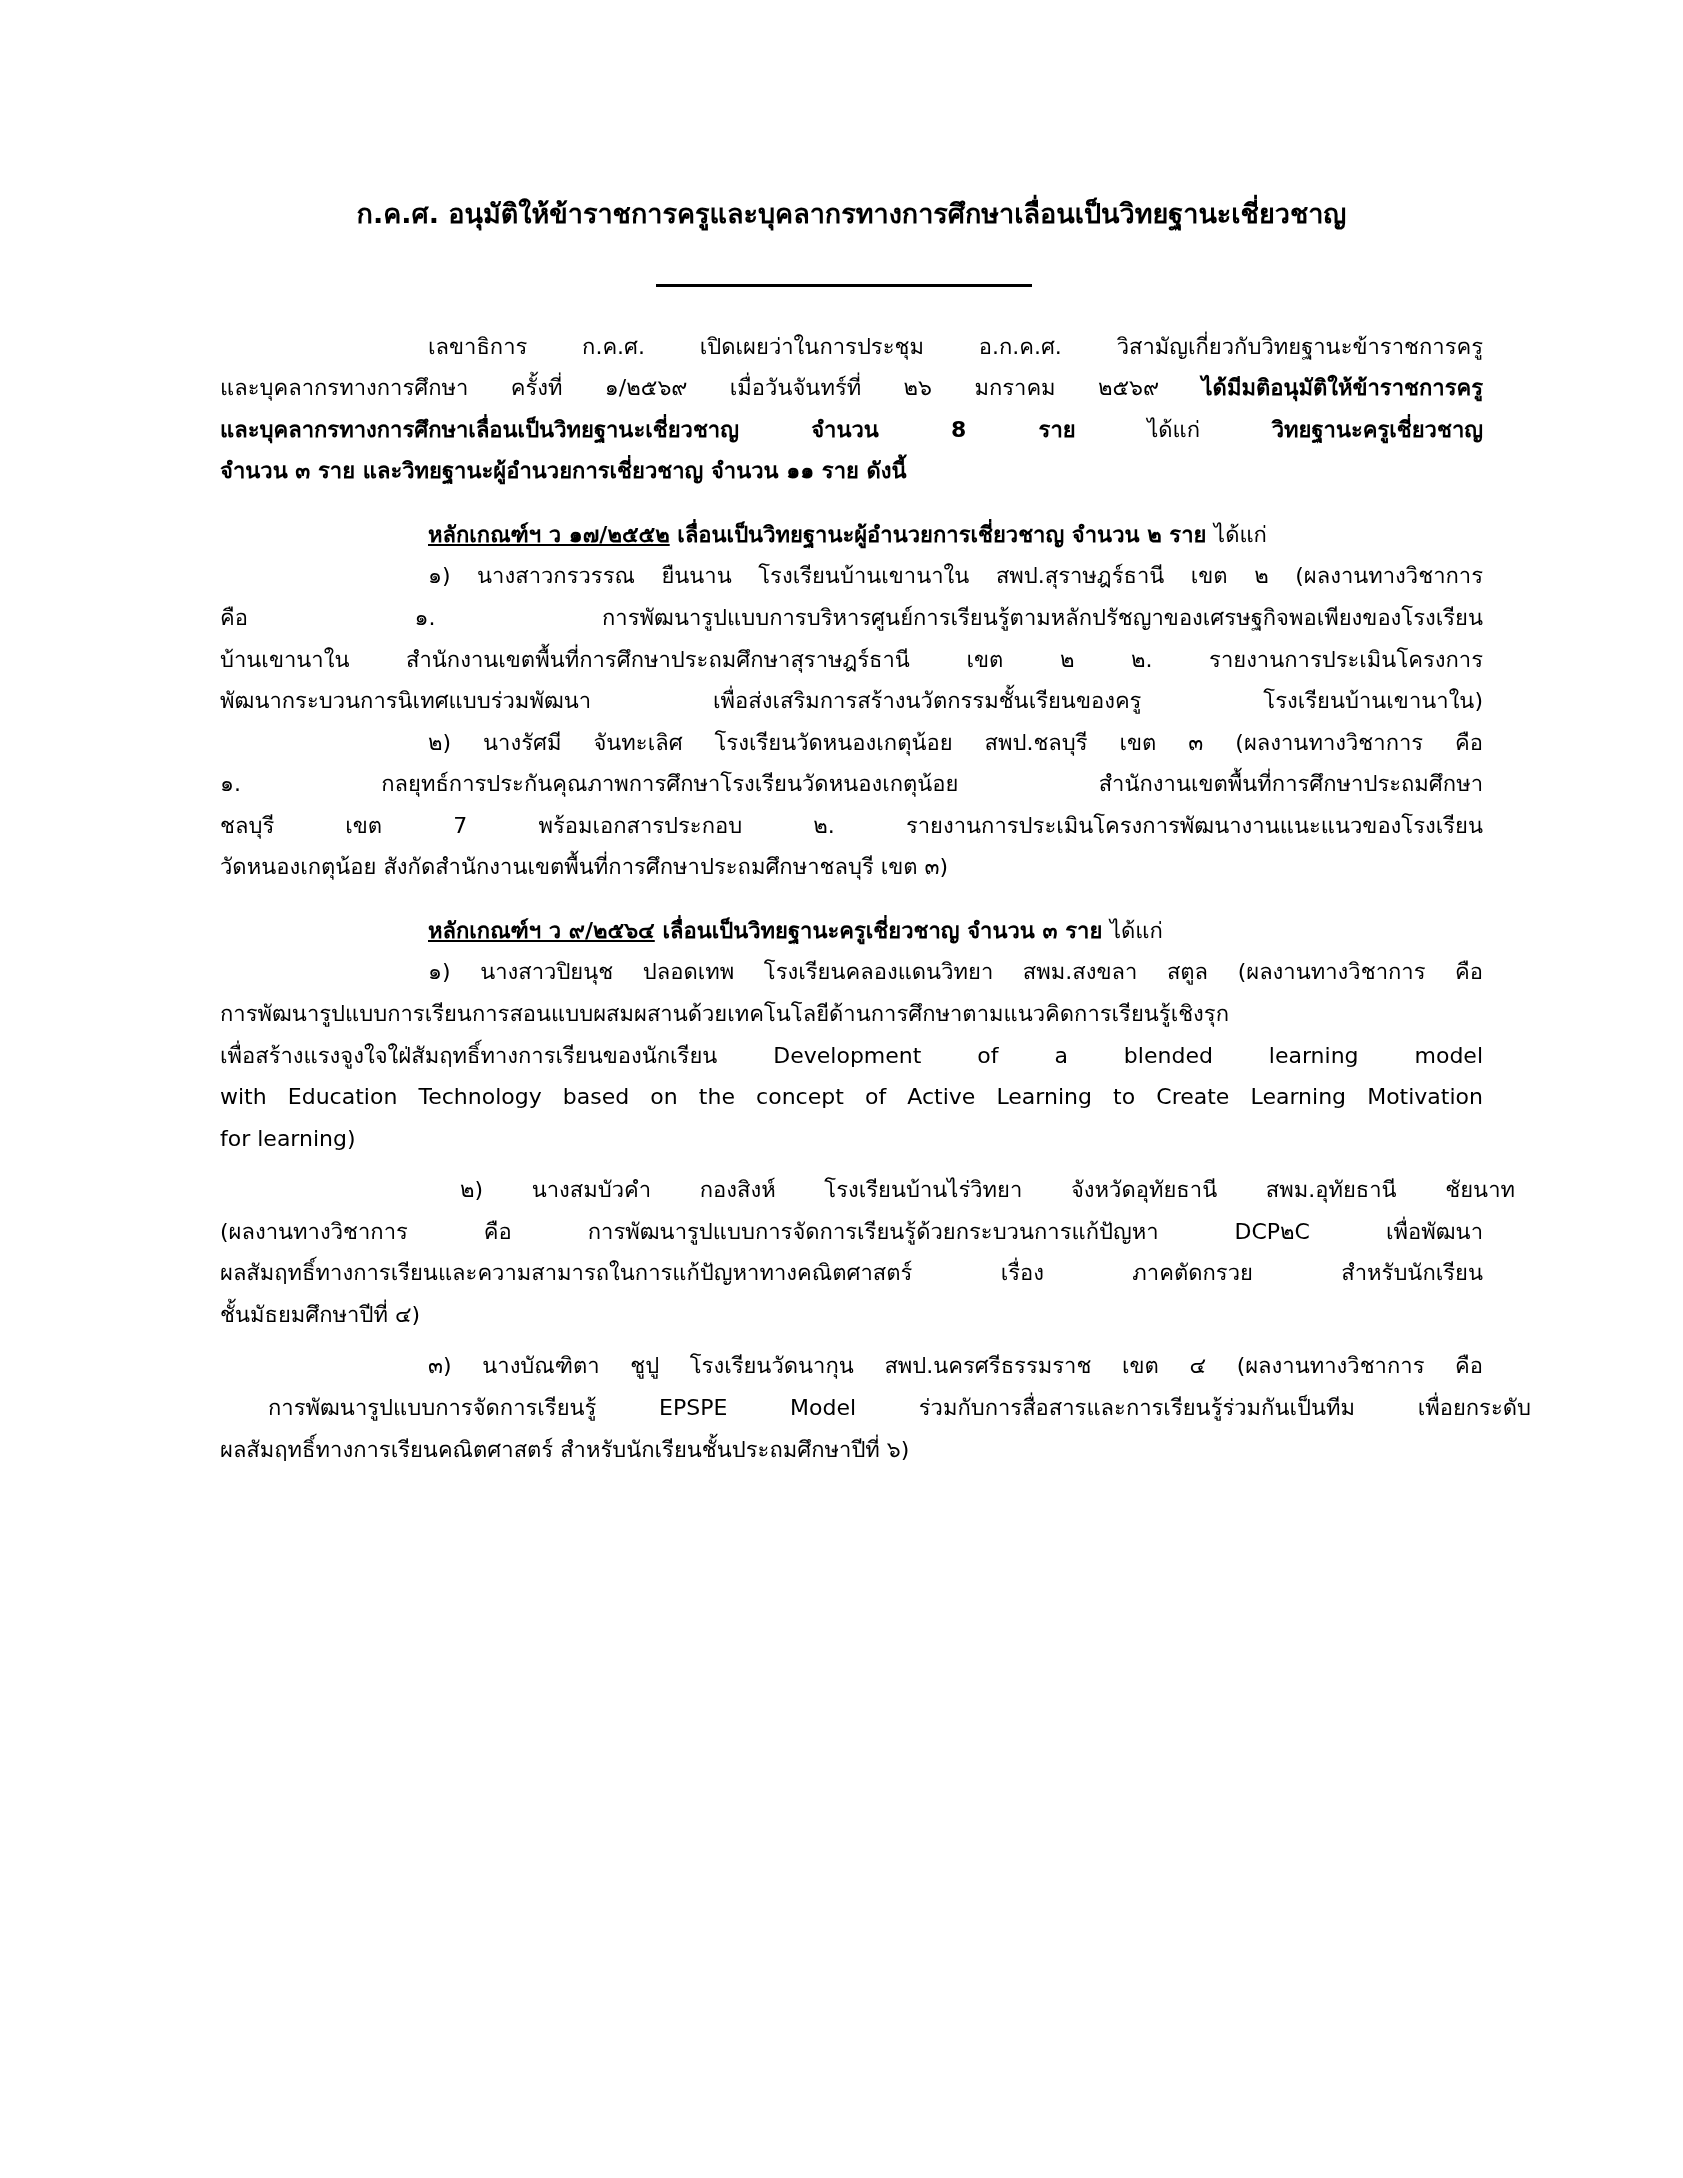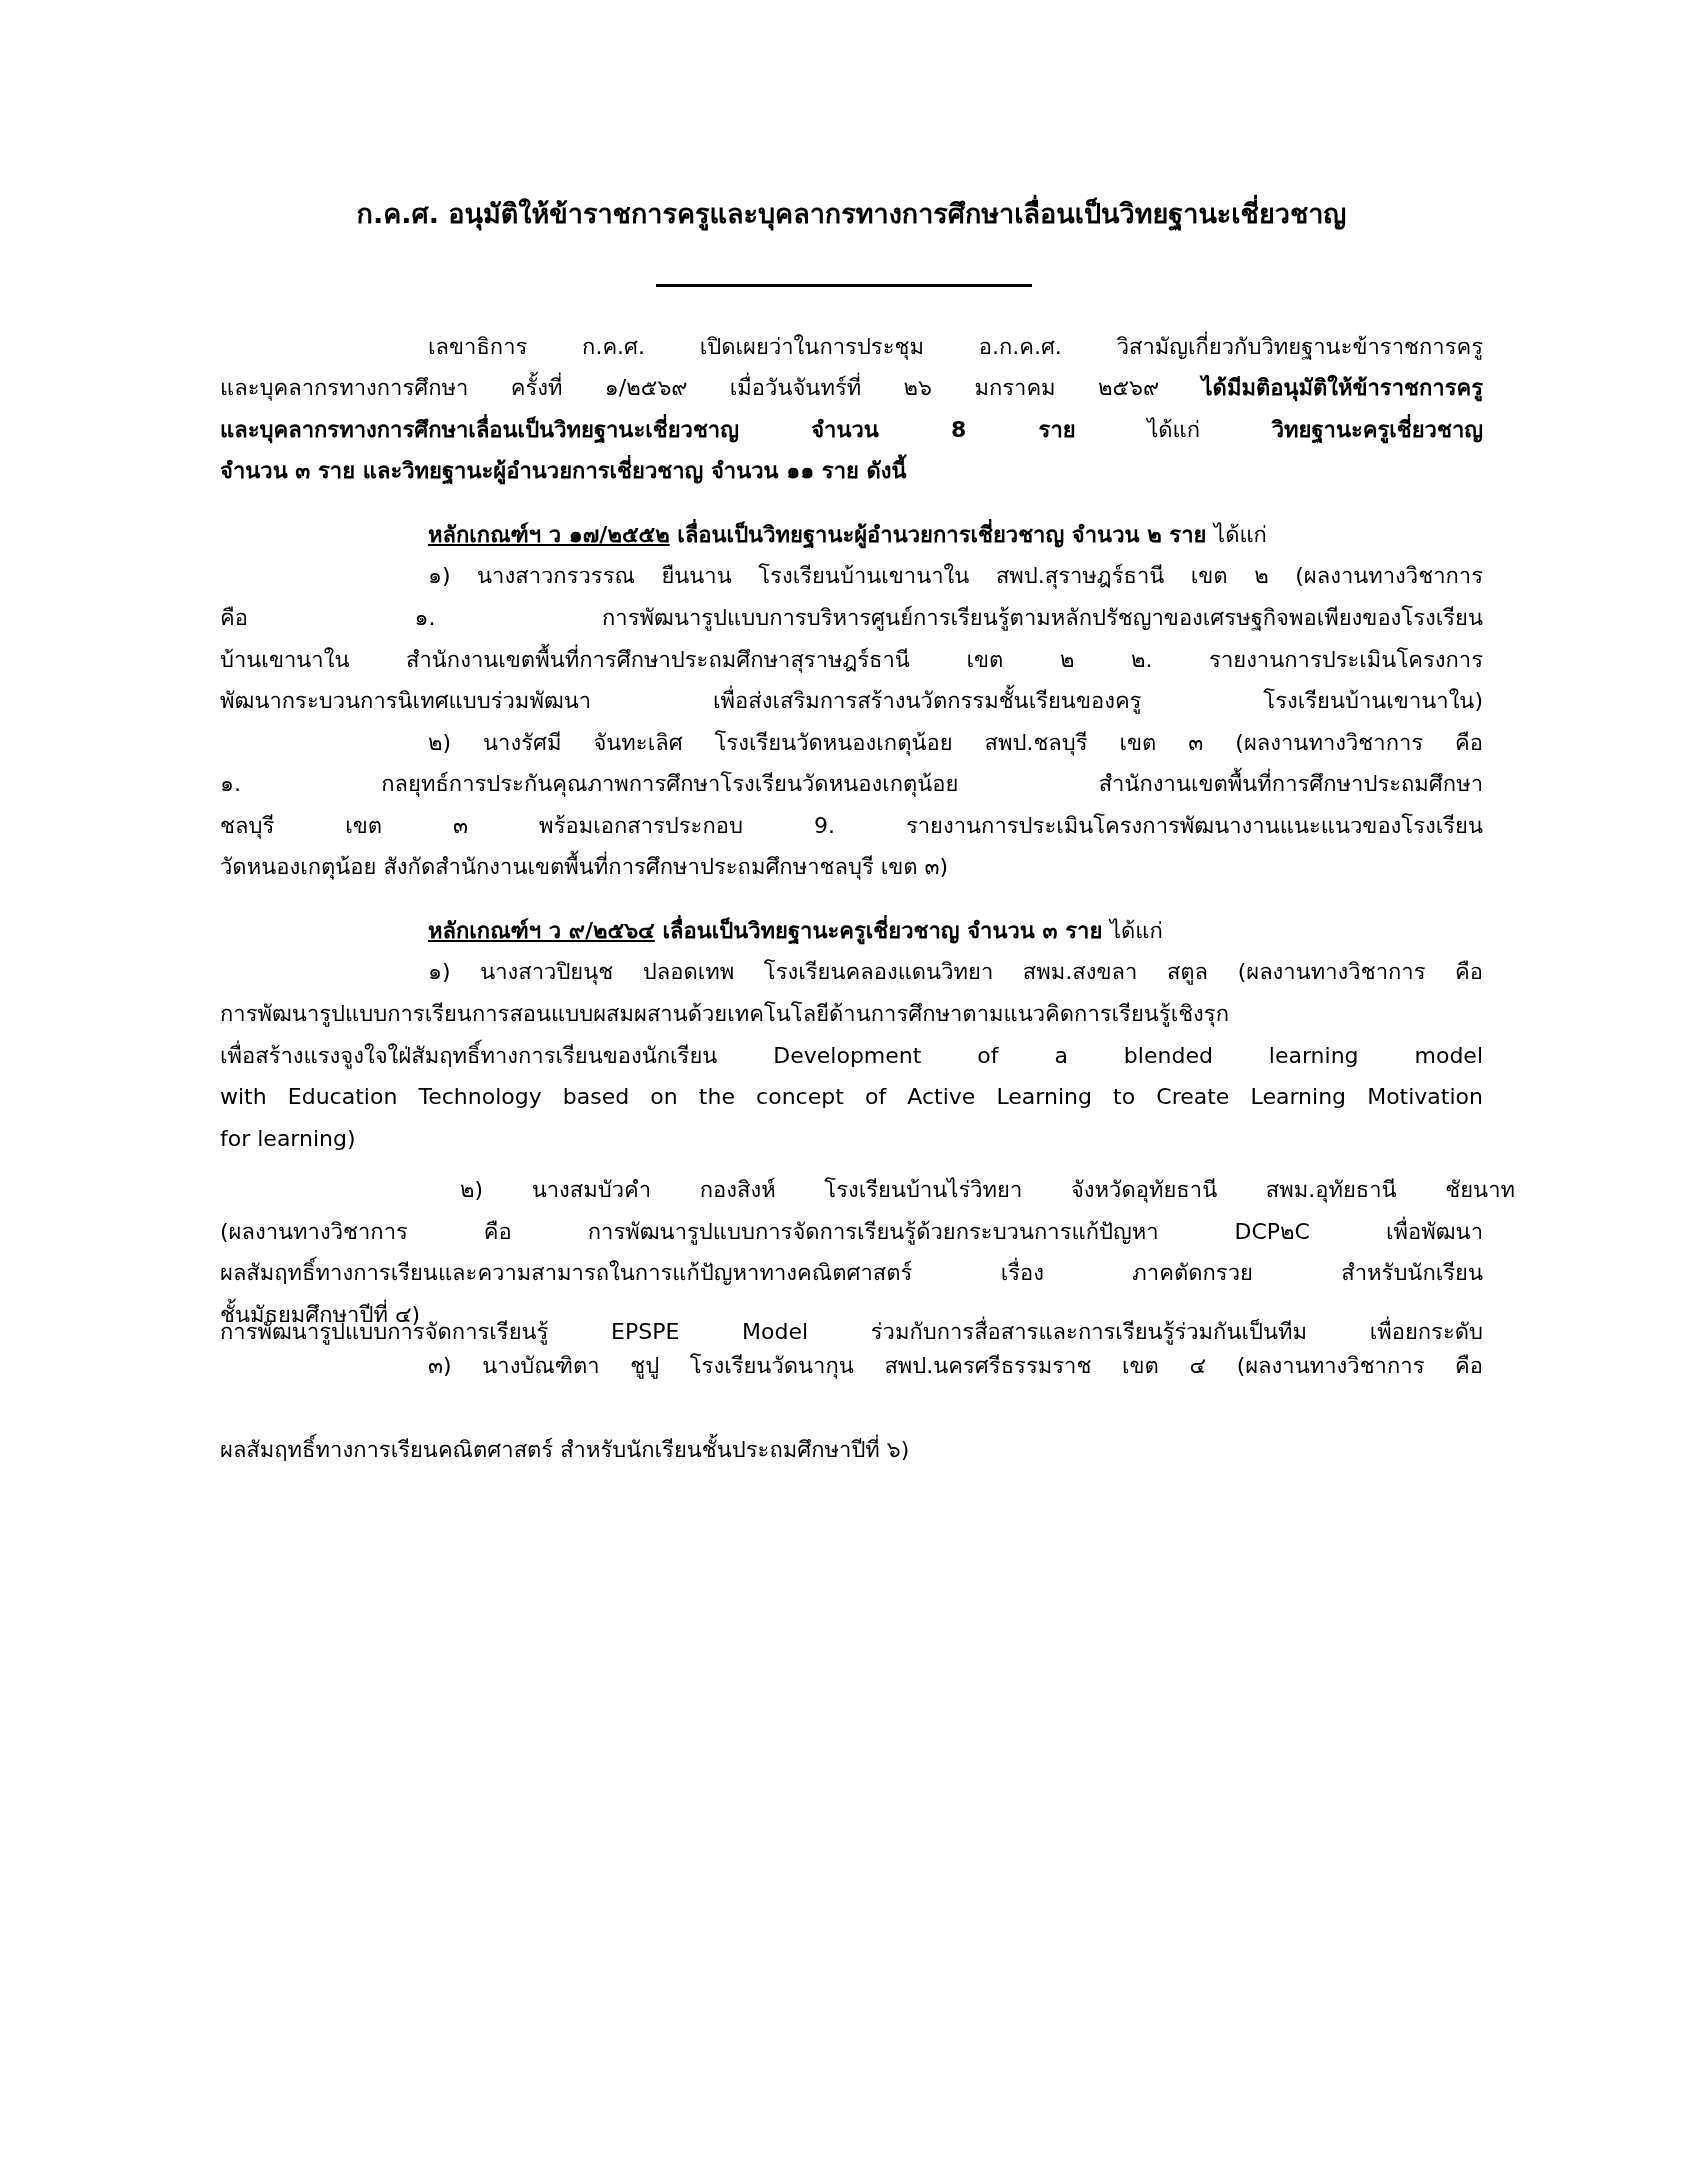--- a/index.html
+++ b/index.html
@@ -38,36 +38,36 @@
     <span class="u">หลักเกณฑ์ฯ ว ๑๗/๒๕๕๒</span><span class="b"> เลื่อนเป็นวิทยฐานะผู้อำนวยการเชี่ยวชาญ จำนวน ๒ ราย </span><span>ได้แก่</span>
   </div>
 
   <div class="line indent2" style="top:556px;">๑) นางสาวกรวรรณ ยืนนาน โรงเรียนบ้านเขานาใน สพป.สุราษฎร์ธานี เขต ๒ (ผลงานทางวิชาการ</div>
   <div class="line" style="top:598px;">คือ ๑. การพัฒนารูปแบบการบริหารศูนย์การเรียนรู้ตามหลักปรัชญาของเศรษฐกิจพอเพียงของโรงเรียน</div>
   <div class="line" style="top:640px;">บ้านเขานาใน สำนักงานเขตพื้นที่การศึกษาประถมศึกษาสุราษฎร์ธานี เขต ๒ ๒. รายงานการประเมินโครงการ</div>
   <div class="line" style="top:681px;">พัฒนากระบวนการนิเทศแบบร่วมพัฒนา เพื่อส่งเสริมการสร้างนวัตกรรมชั้นเรียนของครู โรงเรียนบ้านเขานาใน)</div>
 
   <div class="line indent2" style="top:723px;">๒) นางรัศมี จันทะเลิศ โรงเรียนวัดหนองเกตุน้อย สพป.ชลบุรี เขต ๓ (ผลงานทางวิชาการ คือ</div>
   <div class="line" style="top:764px;">๑. กลยุทธ์การประกันคุณภาพการศึกษาโรงเรียนวัดหนองเกตุน้อย สำนักงานเขตพื้นที่การศึกษาประถมศึกษา</div>
-  <div class="line" style="top:806px;">ชลบุรี เขต ๓ พร้อมเอกสารประกอบ 9. รายงานการประเมินโครงการพัฒนางานแนะแนวของโรงเรียน</div>
+  <div class="line" style="top:806px;">ชลบุรี เขต 7 พร้อมเอกสารประกอบ ๒. รายงานการประเมินโครงการพัฒนางานแนะแนวของโรงเรียน</div>
   <div class="line last" style="top:847px;">วัดหนองเกตุน้อย สังกัดสำนักงานเขตพื้นที่การศึกษาประถมศึกษาชลบุรี เขต ๓)</div>
 
   <div class="line indent last" style="top:911px;">
     <span class="u">หลักเกณฑ์ฯ ว ๙/๒๕๖๔</span><span class="b"> เลื่อนเป็นวิทยฐานะครูเชี่ยวชาญ จำนวน ๓ ราย </span><span>ได้แก่</span>
   </div>
 
   <div class="line indent2" style="top:952px;">๑) นางสาวปิยนุช ปลอดเทพ โรงเรียนคลองแดนวิทยา สพม.สงขลา สตูล (ผลงานทางวิชาการ คือ</div>
   <div class="line" style="top:994px;">การพัฒนารูปแบบการเรียนการสอนแบบผสมผสานด้วยเทคโนโลยีด้านการศึกษาตามแนวคิดการเรียนรู้เชิงรุก</div>
   <div class="line" style="top:1036px;">เพื่อสร้างแรงจูงใจใฝ่สัมฤทธิ์ทางการเรียนของนักเรียน Development of a blended learning model</div>
   <div class="line" style="top:1077px;">with Education Technology based on the concept of Active Learning to Create Learning Motivation</div>
   <div class="line last" style="top:1119px;">for learning)</div>
 
   <div class="line indent2" style="top:1170px;margin-left:32px;">๒) นางสมบัวคำ กองสิงห์ โรงเรียนบ้านไร่วิทยา จังหวัดอุทัยธานี สพม.อุทัยธานี ชัยนาท</div>
   <div class="line" style="top:1212px;">(ผลงานทางวิชาการ คือ การพัฒนารูปแบบการจัดการเรียนรู้ด้วยกระบวนการแก้ปัญหา DCP๒C เพื่อพัฒนา</div>
   <div class="line" style="top:1253px;">ผลสัมฤทธิ์ทางการเรียนและความสามารถในการแก้ปัญหาทางคณิตศาสตร์ เรื่อง ภาคตัดกรวย สำหรับนักเรียน</div>
   <div class="line last" style="top:1295px;">ชั้นมัธยมศึกษาปีที่ ๔)</div>
 
   <div class="line indent2" style="top:1346px;">๓) นางบัณฑิตา ชูปู โรงเรียนวัดนากุน สพป.นครศรีธรรมราช เขต ๔ (ผลงานทางวิชาการ คือ</div>
-  <div class="line" style="top:1312px;">การพัฒนารูปแบบการจัดการเรียนรู้ EPSPE Model ร่วมกับการสื่อสารและการเรียนรู้ร่วมกันเป็นทีม เพื่อยกระดับ</div>
+  <div class="line" style="top:1388px;margin-left:48px;">การพัฒนารูปแบบการจัดการเรียนรู้ EPSPE Model ร่วมกับการสื่อสารและการเรียนรู้ร่วมกันเป็นทีม เพื่อยกระดับ</div>
   <div class="line last" style="top:1430px;">ผลสัมฤทธิ์ทางการเรียนคณิตศาสตร์ สำหรับนักเรียนชั้นประถมศึกษาปีที่ ๖)</div>
 
 </div>
 
 
 </body></html>

